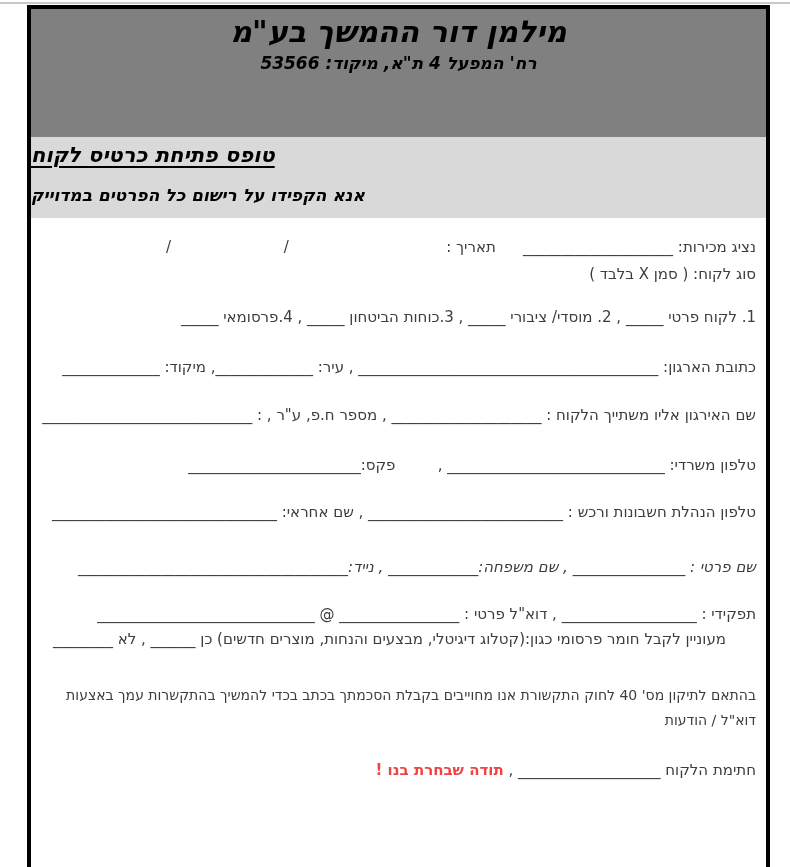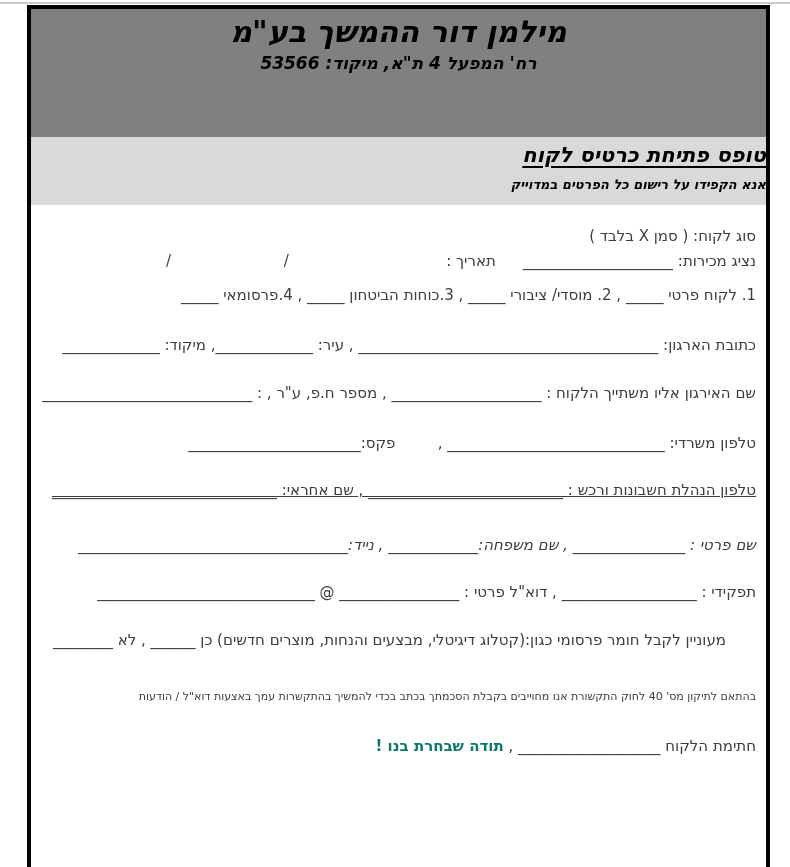--- a/index.html
+++ b/index.html
@@ -10,45 +10,45 @@
   }
   .top-rule { position:absolute; left:0; top:2px; width:790px; height:2px; background:#c9c9c9; }
   .form-box {
     position:absolute; left:27px; top:5px; width:743px; height:862px;
     box-sizing:border-box; border:4px solid #000; border-bottom:none;
     background:#ffffff; direction:rtl;
   }
   .band-dark { background:#808080; text-align:center; padding:5px 0 64px 0; }
   .company-name { font-size:30px; font-weight:bold; font-style:italic; color:#000; line-height:36px; }
   .company-address { font-size:17px; font-weight:bold; font-style:italic; color:#000; margin-top:3px; }
-  .band-light { background:#d9d9d9; text-align:right; padding:6px 0 13px 0; }
+  .band-light { background:#d9d9d9; text-align:left; padding:6px 0 13px 0; }
   .form-title {
     display:inline-block; font-size:21px; font-weight:bold; font-style:italic; color:#000;
     text-decoration:underline; text-decoration-thickness:2px; text-underline-offset:4px;
   }
-  .form-subtitle { font-size:13px; font-weight:bold; font-style:italic; color:#000; margin-top:10px;padding-left:47px; }
+  .form-subtitle { font-size:17px; font-weight:bold; font-style:italic; color:#000; margin-top:18px; }
   .form-body {
     direction:rtl; text-align:right; color:#3d3d3d; font-size:15px;
     padding:17px 10px 20px 26px;
   }
   .line { line-height:25px; white-space:nowrap; }
   .l2  { margin-top:2px; }
-  .l3  { margin-top:9px; }
+  .l3  { margin-top:18px; }
   .l4  { margin-top:23px; }
   .l5  { margin-top:25px; }
   .l6  { margin-top:25px; }
-  .l7  { margin-top:22px;text-decoration:underline; }
+  .l7  { margin-top:22px; }
   .l8  { margin-top:30px;font-style:italic; }
   .l9  { margin-top:22px; }
-  .l10 { margin-top:23px; padding-right:30px; }
-  .l11 { margin-top:31px; font-size:11px; white-space:normal; }
+  .l10 { padding-right:30px; }
+  .l11 { margin-top:31px; font-size:14px; white-space:normal; }
   .l12 { margin-top:26px; }
   .l13 { margin-top:20px; }
   .l14 { margin-top:25px; }
-  .bold { font-weight:bold; color:#0f766e; }
+  .bold { font-weight:bold; color:#ef4444; }
 </style>
 </head>
 <body>
 
 <div class="top-rule"></div>
 
 <div class="form-box">
 
   <div class="band-dark">
     <div class="company-name">מילמן דור ההמשך בע"מ</div>
@@ -56,22 +56,22 @@
   </div>
 
   <div class="band-light">
     <div>
       <span class="form-title">טופס פתיחת כרטיס לקוח</span>
     </div>
     <div class="form-subtitle">אנא הקפידו על רישום כל הפרטים במדוייק</div>
   </div>
 
   <div class="form-body">
+    <div class="line l1">נציג מכירות: ____________________    תאריך :                     /               /</div>
     <div class="line l2">סוג לקוח: ( סמן X בלבד )</div>
-    <div class="line l1">נציג מכירות: ____________________    תאריך :                     /               /</div>
     <div class="line l3">1. לקוח פרטי _____ , 2. מוסדי/ ציבורי _____ , 3.כוחות הביטחון _____ , 4.פרסומאי _____</div>
     <div class="line l5">כתובת הארגון: ________________________________________ , עיר: _____________, מיקוד: _____________</div>
     <div class="line l4">שם האירגון אליו משתייך הלקוח : ____________________ , מספר ח.פ, ע"ר , : ____________________________</div>
     <div class="line l6">טלפון משרדי: _____________________________ ,      פקס:_______________________</div>
     <div class="line l7">טלפון הנהלת חשבונות ורכש : __________________________ , שם אחראי: ______________________________</div>
     <div class="line l8">שם פרטי : _______________ , שם משפחה:____________ , נייד:____________________________________</div>
     <div class="line l9">תפקידי : __________________ , דוא"ל פרטי : ________________ @ _____________________________</div>
     <div class="line l10">מעוניין לקבל חומר פרסומי כגון:(קטלוג דיגיטלי, מבצעים והנחות, מוצרים חדשים) כן ______ , לא ________</div>
     <div class="line l11">בהתאם לתיקון מס' 40 לחוק התקשורת אנו מחוייבים בקבלת הסכמתך בכתב בכדי להמשיך בהתקשרות עמך באצעות דוא"ל / הודעות</div>
     <div class="line l14">

